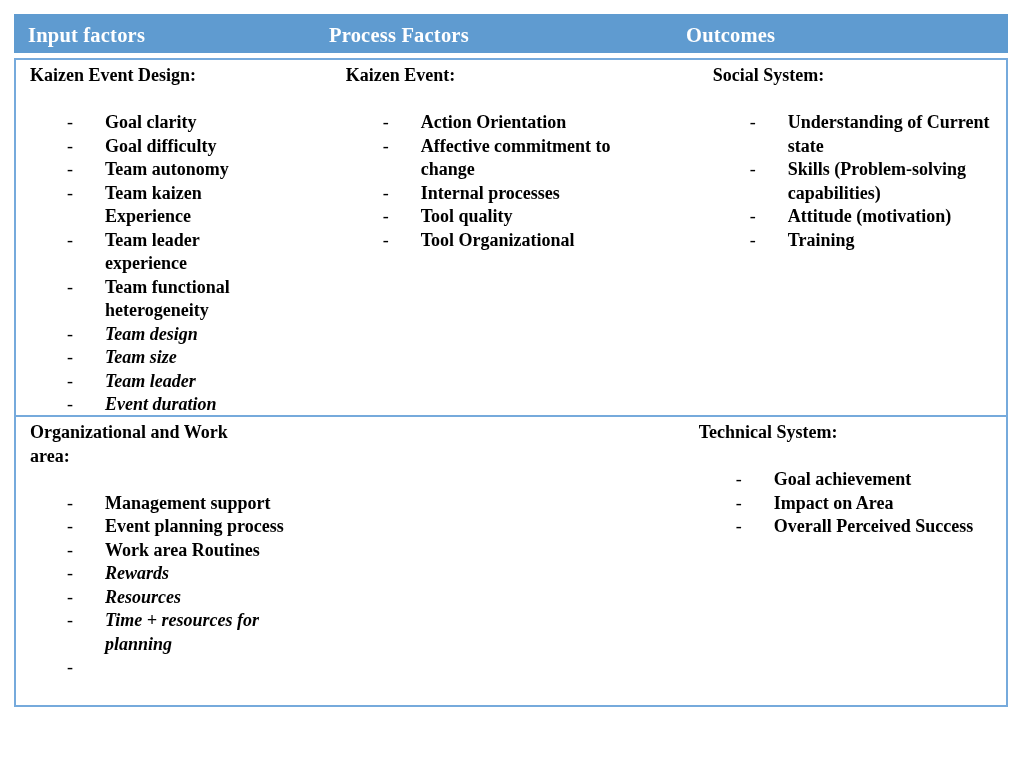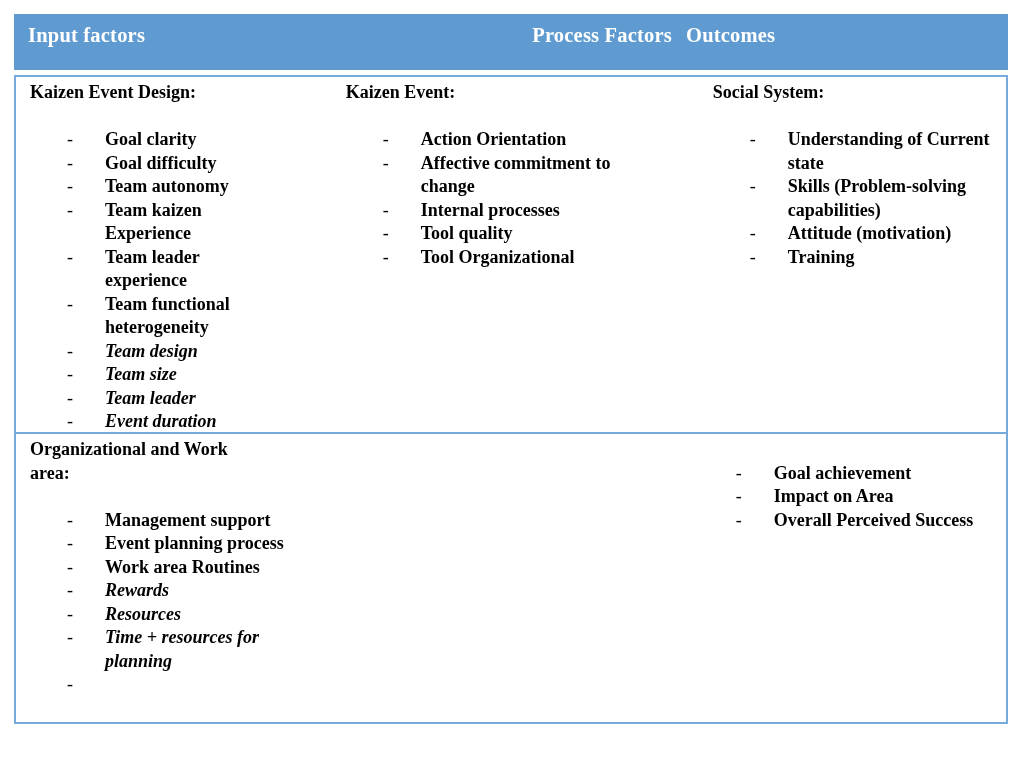--- a/index.html
+++ b/index.html
@@ -18,31 +18,31 @@
     overflow:hidden;
   }
   .table-wrap{
     position:absolute;
     left:14px;top:14px;
     width:994px;
   }
   .header-row{
     display:flex;
     background:var(--header-bg);
-    height:56px;
+    height:39px;
   }
   .header-cell{
     color:var(--header-text);
     font-weight:bold;
     font-size:20.5px;
     padding:10px 0 0 14px;
     letter-spacing:0.2px;
   }
   .hc-1{width:301px;}
-  .hc-2{width:357px;text-align:right;}
+  .hc-2{width:357px;}
   .hc-3{width:336px;}
   .body-box{
     margin-top:5px;
     border:2px solid var(--border);
     width:994px;
   }
   .body-row{
     display:flex;
   }
   .row-top{height:355px;gap:37px;}
@@ -222,20 +222,21 @@
               <span class="txt it">Time + resources for
 planning</span>
             </div>
             <div class="li">
               <span class="dash">-</span>
             </div>
           </div>
       </div>
       <div class="col col-2"></div>
       <div class="col col-3">
+        <div class="section-title">Technical System:</div>
         <div class="blist">
             <div class="li">
               <span class="dash">-</span>
               <span class="txt">Goal achievement</span>
             </div>
             <div class="li">
               <span class="dash">-</span>
               <span class="txt">Impact on Area</span>
             </div>
             <div class="li">

